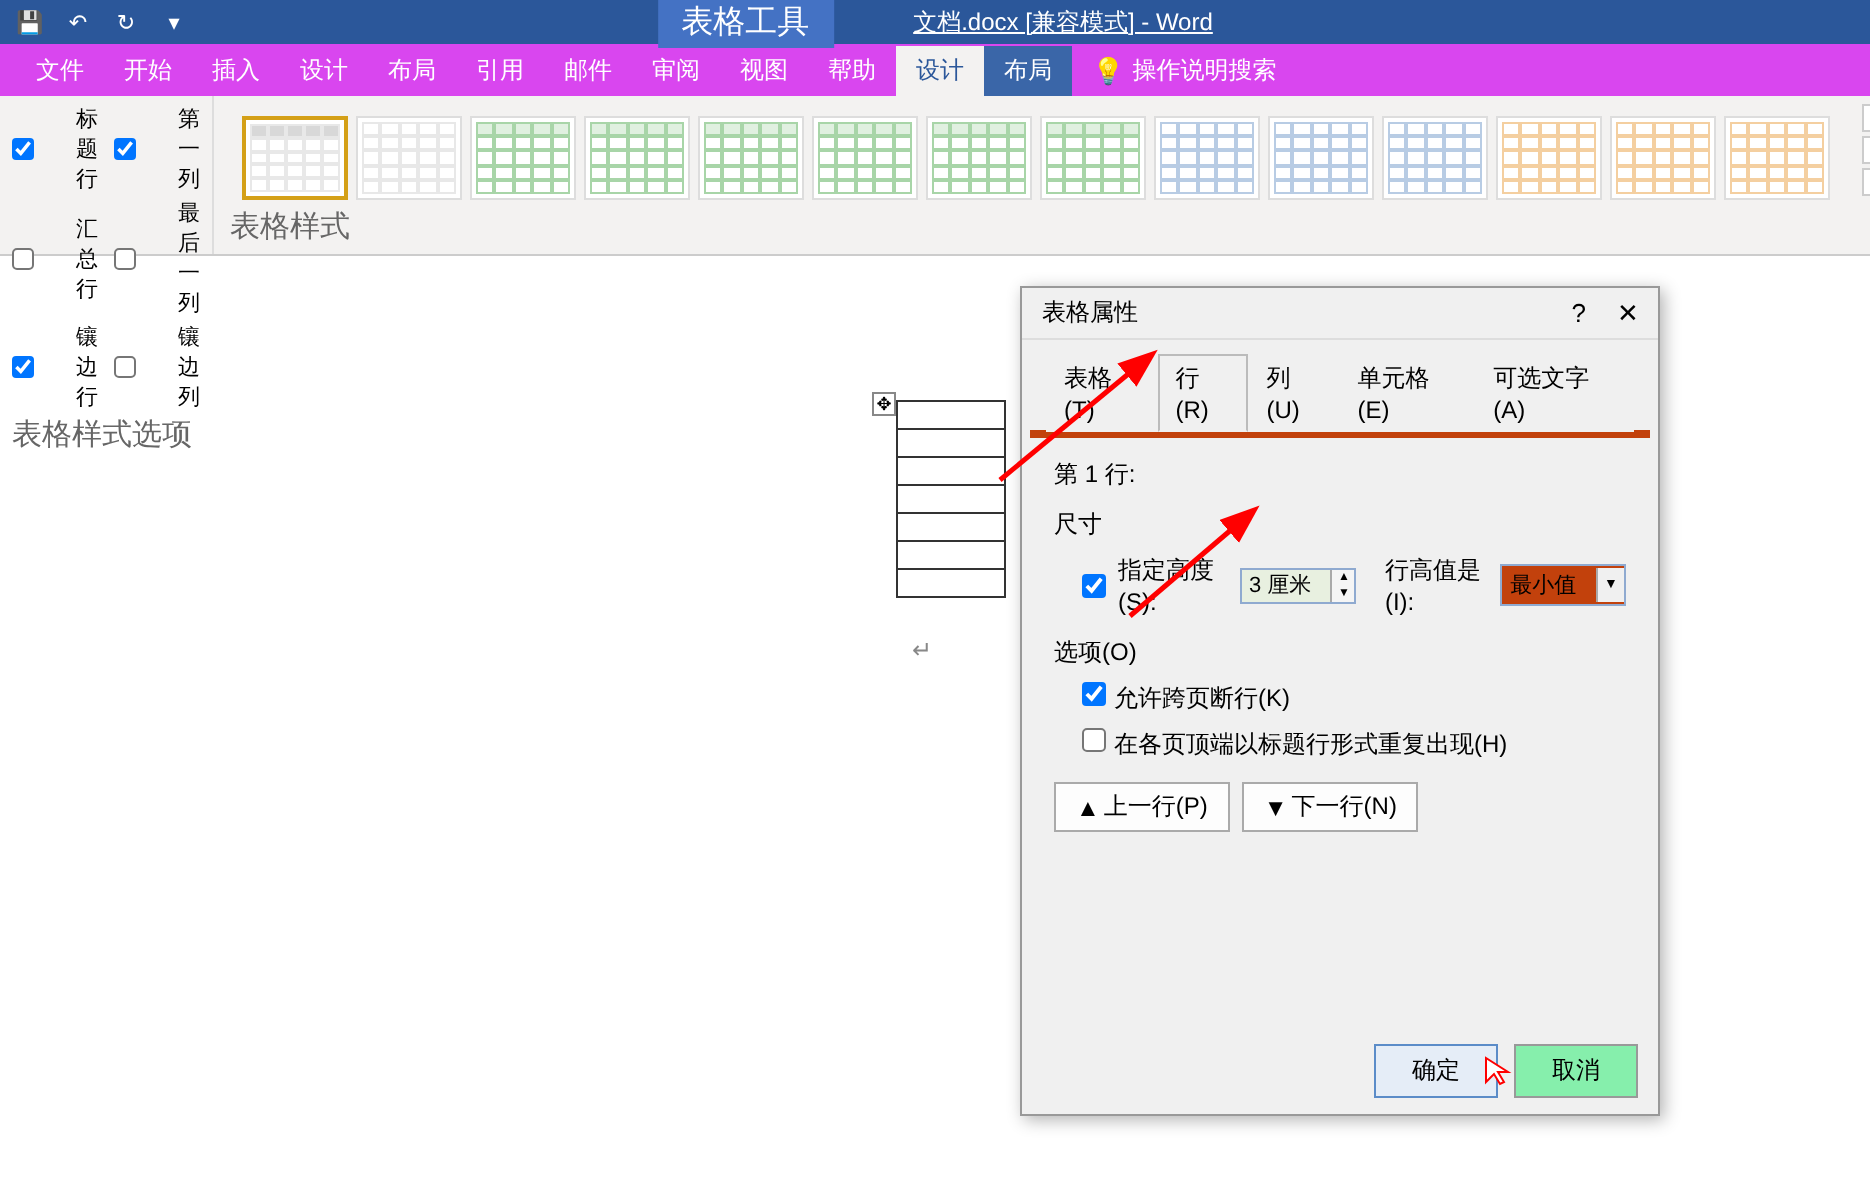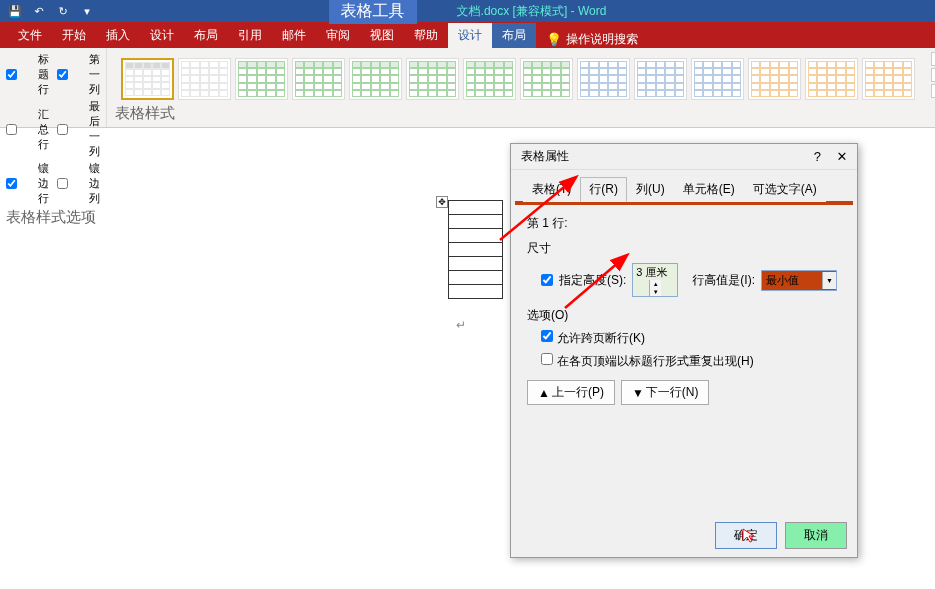--- a/index.html
+++ b/index.html
@@ -3,23 +3,23 @@
   <meta charset="utf-8">
   <style>
     * { margin: 0; padding: 0; box-sizing: border-box; font-family: "Microsoft YaHei", Arial, sans-serif; }
     body { background: #fff; width: 935px; height: 589px; overflow: hidden; position: relative; font-size: 12px; }
     
     .titlebar { height: 22px; background: #2b579a; display: flex; align-items: center; color: #fff; position: relative; }
     .qat { display: flex; align-items: center; gap: 10px; padding-left: 8px; }
     .qat-icon { width: 14px; height: 14px; display: flex; align-items: center; justify-content: center; color: #fff; font-size: 11px; }
     .title-center { position: absolute; left: 50%; transform: translateX(-50%); display: flex; align-items: center; gap: 40px; }
     .context-tab { background: #4472c4; color: #fff; padding: 2px 12px; font-size: 16px; }
-    .doc-title { color: #5eead4; font-size: 12px; }
-    
-    .ribbon-tabs { height: 26px; background: #b91c1c; display: flex; align-items: flex-end; padding-left: 8px; gap: 0; color: #fff; }
+    .doc-title { color: #ffffff; font-size: 12px; text-decoration: underline; }
+    
+    .ribbon-tabs { height: 26px; background: #d946ef; display: flex; align-items: center; padding-left: 8px; gap: 0; color: #fff; }
     .ribbon-tab { padding: 4px 10px; cursor: pointer; font-size: 12px; }
     .ribbon-tab.active { background: #f3f2f1; color: #2b579a; }
     .ribbon-tab.context { background: #3a66a8; }
     .help-search { display: flex; align-items: center; gap: 4px; margin-left: 10px; }
     .bulb { font-size: 13px; }
     
     .ribbon { height: 80px; background: #f3f2f1; border-bottom: 1px solid #ccc; display: flex; }
     .ribbon-group { border-right: 1px solid #ddd; padding: 4px 8px; display: flex; flex-direction: column; }
     .ribbon-group-content { flex: 1; display: flex; align-items: flex-start; gap: 6px; }
     .ribbon-group-label { font-size: 15px; color: #666; padding-top: 2px; font-family: Liberation Serif, serif; }
@@ -40,36 +40,36 @@
     .style-thumb.blue div { border-color: #b8cce4; }
     .style-thumb.orange div { border-color: #f4cfa0; }
     .gallery-handle { width: 16px; display: flex; flex-direction: column; justify-content: center; gap: 2px; margin-left: 4px; }
     .gallery-handle-btn { height: 14px; border: 1px solid #ccc; background: #fff; font-size: 8px; display: flex; align-items: center; justify-content: center; cursor: pointer; }
     .doc-area-white { position: absolute; top: 128px; left: 324px; right: 0; bottom: 0; background: #fff; }
     
     .table-in-doc { position: absolute; top: 200px; left: 448px; border-collapse: collapse; }
     .table-in-doc td { border: 1px solid #333; width: 54px; height: 14px; font-size: 10px; }
     .table-handle { position: absolute; top: 196px; left: 436px; width: 12px; height: 12px; border: 1px solid #888; background: #fff; font-size: 9px; display: flex; align-items: center; justify-content: center; }
     
-    .dialog { position: absolute; top: 143px; left: 510px; width: 348px; height: 415px; background: #f0f0f0; border: 1px solid #999; box-shadow: 2px 2px 8px rgba(0,0,0,0.3); }
+    .dialog { position: absolute; top: 143px; left: 510px; width: 320px; height: 415px; background: #f0f0f0; border: 1px solid #999; box-shadow: 2px 2px 8px rgba(0,0,0,0.3); }
     .dialog-title { height: 26px; display: flex; align-items: center; justify-content: space-between; padding: 0 6px 0 10px; border-bottom: 1px solid #ddd; font-size: 12px; }
     .dialog-title-btns { display: flex; gap: 12px; align-items: center; }
     .dlg-help { cursor: pointer; font-size: 13px; }
     .dlg-close { cursor: pointer; font-size: 13px; width: 18px; text-align: center; }
     
     .dialog-tabs { display: flex; padding: 6px 8px 0 8px; border-bottom: 4px solid #c2410c; margin: 0 4px; }
     .dialog-tab { padding: 3px 8px; border: 1px solid transparent; cursor: pointer; font-size: 12px; position: relative; bottom: -1px; background: #f0f0f0;}
     .dialog-tab.active { border: 1px solid #bbb; border-bottom: 1px solid #f0f0f0; background: #f0f0f0; }
     
     .dialog-body { padding: 10px 16px; font-size: 12px; }
     .row-info { margin-bottom: 8px; }
     .section-label { margin-bottom: 6px; }
     .field-row { display: flex; align-items: center; gap: 6px; padding-left: 14px; margin-bottom: 10px; }
     .field-row input[type=checkbox] { width: 12px; height: 12px; }
-    .spinner { display: flex; align-items: center; border: 1px solid #8faad0; background: #e8f0e0; flex-direction: column; }
+    .spinner { display: flex; align-items: center; border: 1px solid #8faad0; background: #e8f0e0; }
     .spinner input { border: none; width: 44px; padding: 2px 3px; font-size: 11px; background: transparent; outline: none; }
     .spinner-btns { display: flex; flex-direction: column; border-left: 1px solid #aaa;}
     .spinner-btns div { width: 11px; height: 8px; font-size: 6px; display: flex; align-items: center; justify-content: center; background: #f5f5f5; cursor: pointer; }
     
     .combo { display: flex; align-items: center; border: 1px solid #8faad0; background: #c2410c; width: 76px; }
     .combo-val { flex: 1; padding: 2px 4px; font-size: 11px; }
     .combo-btn { width: 14px; height: 17px; background: #f0f0f0; border-left: 1px solid #aaa; display: flex; align-items: center; justify-content: center; font-size: 7px; cursor: pointer; }
     
     .indent { padding-left: 14px; }
     .check-line { display: flex; align-items: flex-start; gap: 4px; margin-bottom: 6px; }

